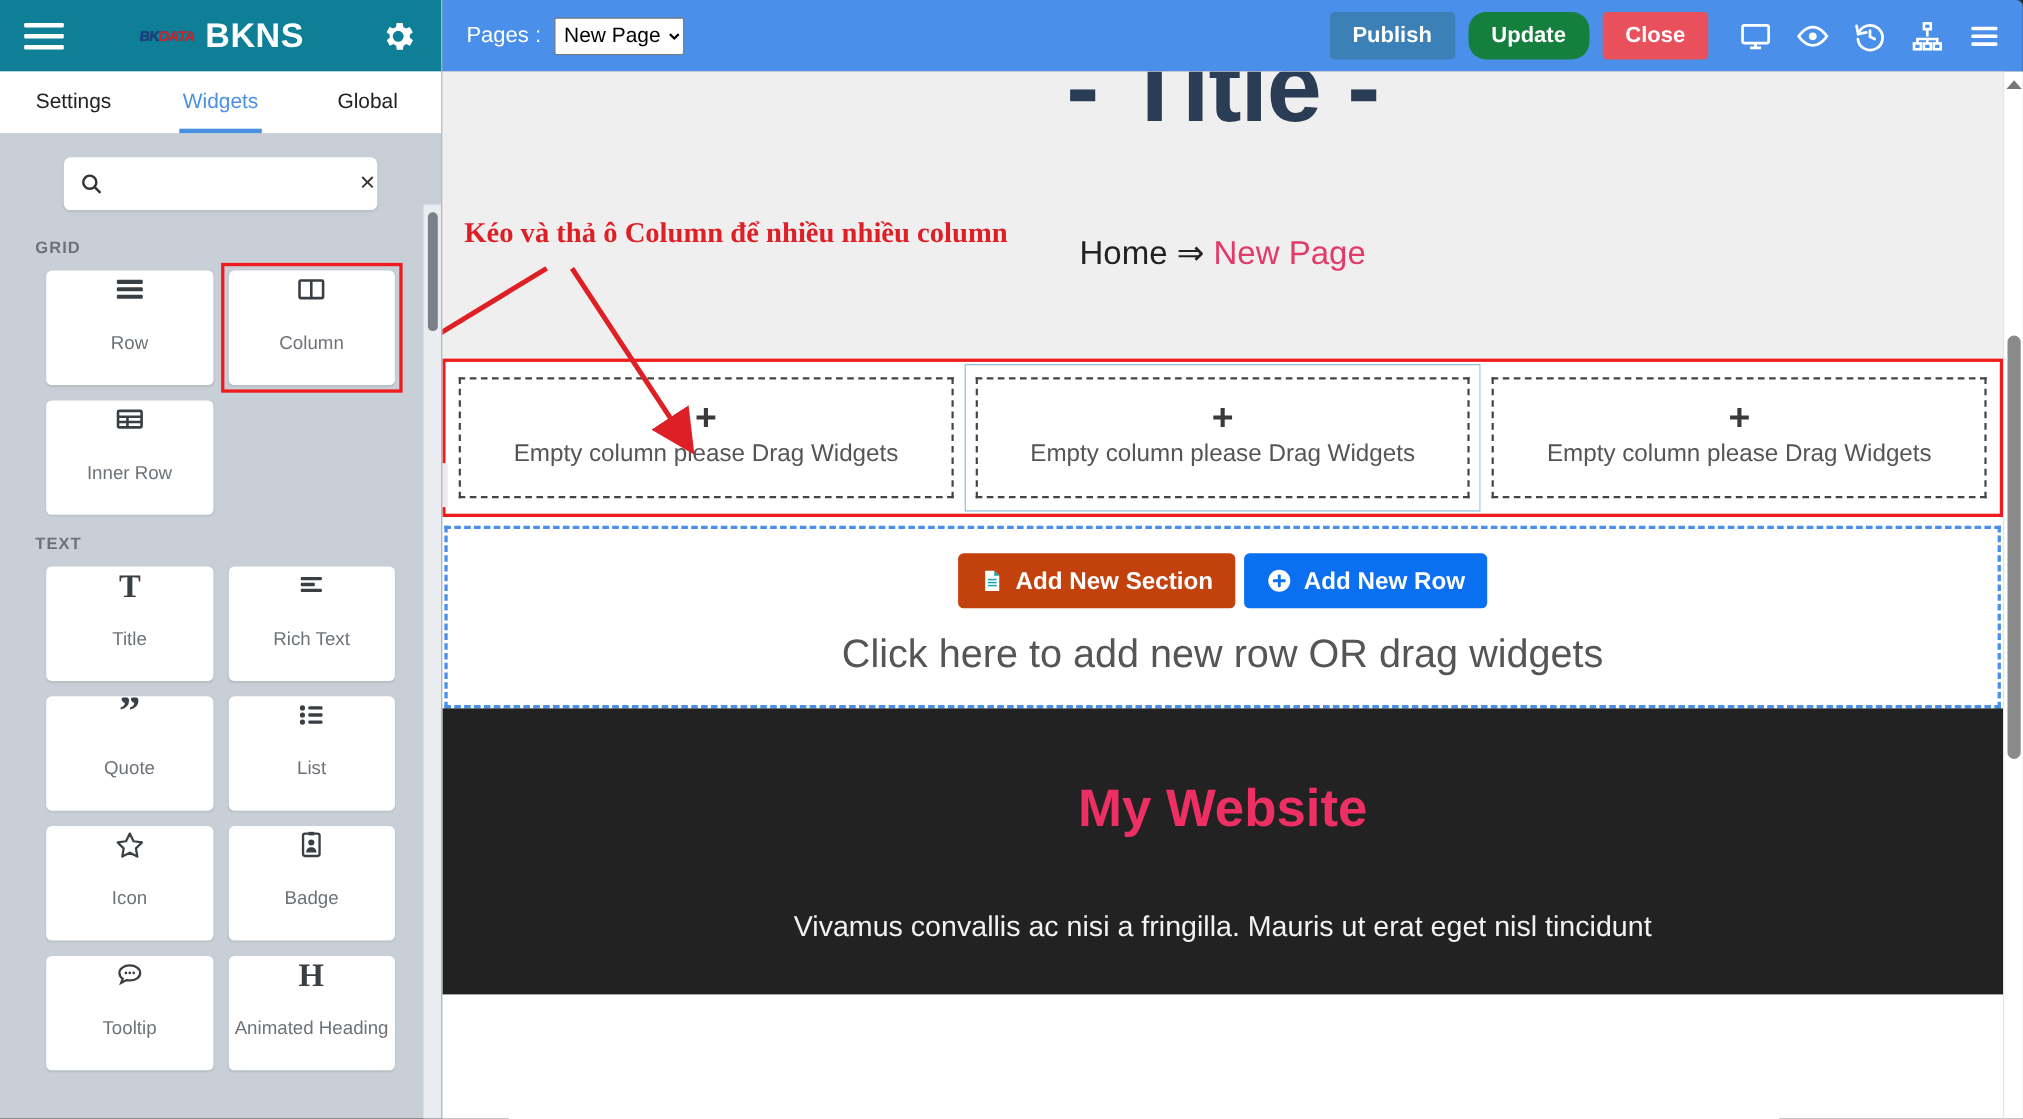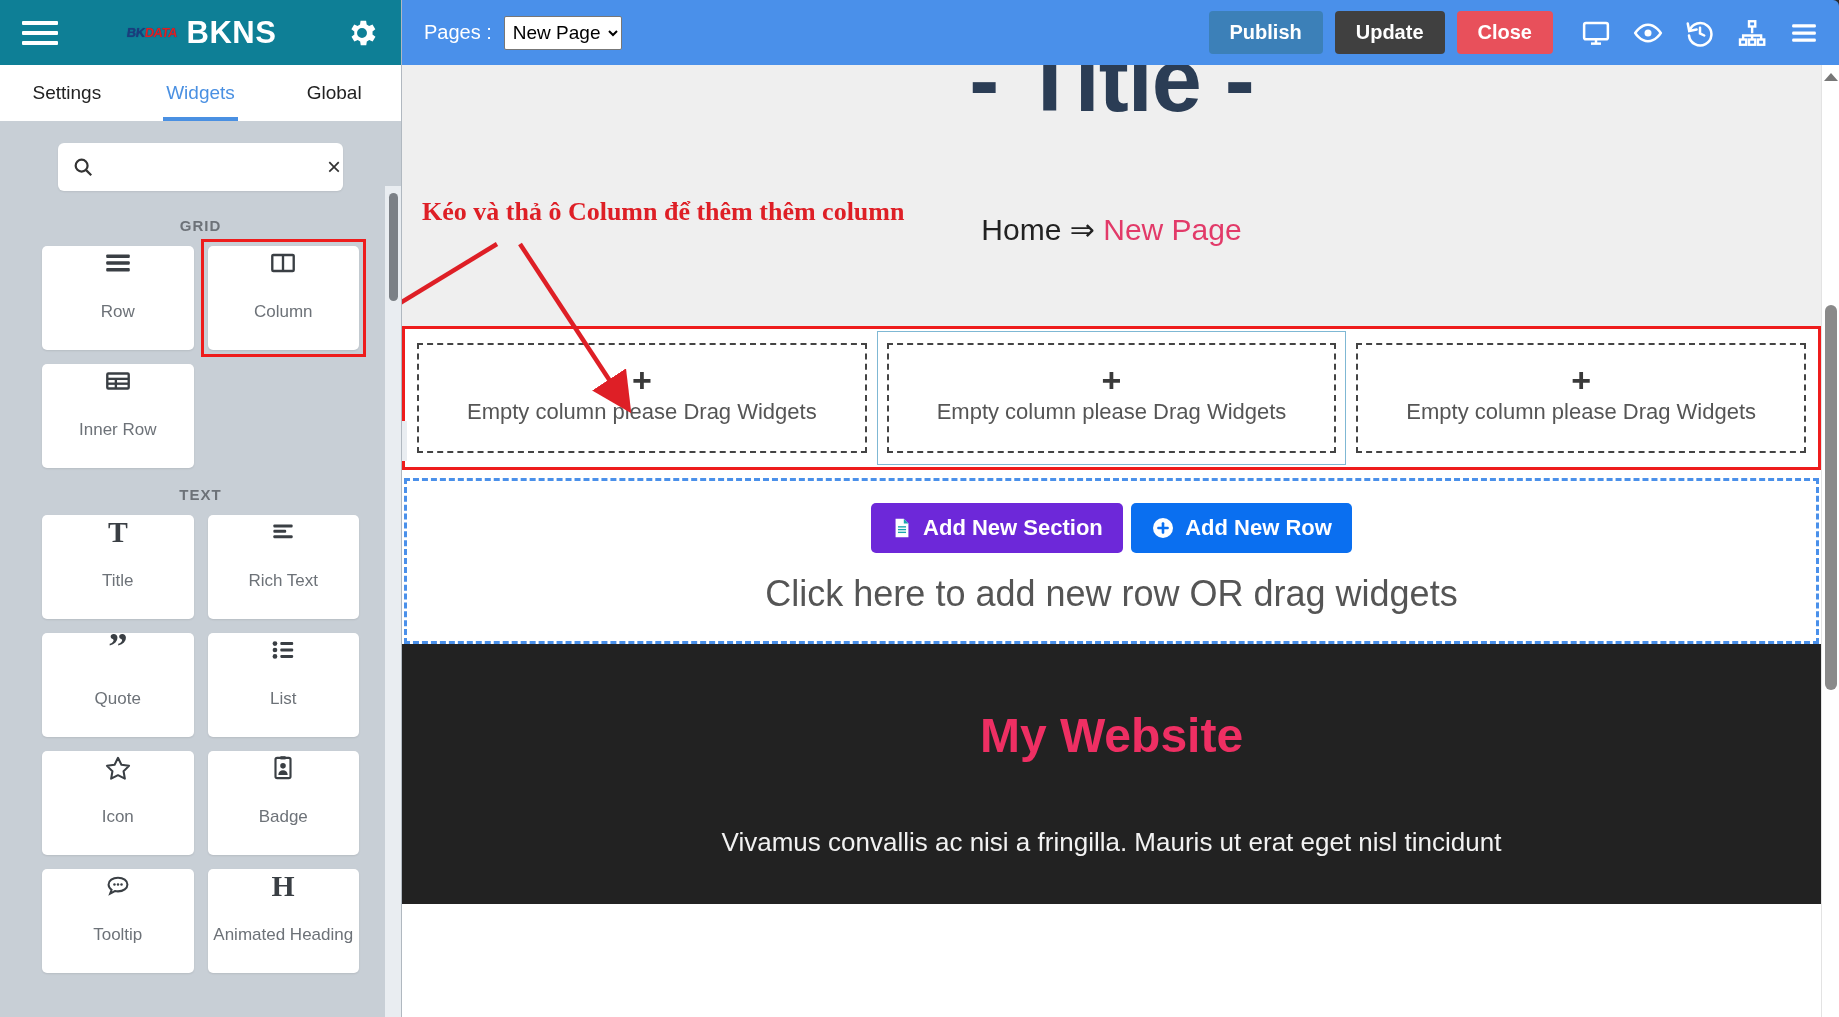--- a/index.html
+++ b/index.html
@@ -61,22 +61,22 @@
     box-shadow: 0 1px 2px rgba(0,0,0,.08);
   }
   #search-box input {
     flex: 1; border: none; outline: none; font-size: 17px;
     font-family: "Liberation Sans", sans-serif; color: #333; padding-left: 10px;
   }
   .search-icon { width: 22px; height: 22px; color: #333; flex-shrink: 0; }
   .clear-x { font-size: 24px; color: #333; cursor: pointer; line-height: 1; padding: 0 2px; }
 
   .group-label {
-    text-align: center; font-size: 15px; font-weight: bold;
-    color: #6d7278; letter-spacing: 1px; margin: 18px 0 12px 0;
+    text-align: left; font-size: 15px; font-weight: bold;
+    color: #6d7278; letter-spacing: 1px; margin: 18px 0 12px 0; padding-left: 32px;
   }
   .widget-grid {
     display: grid; grid-template-columns: 1fr 1fr;
     gap: 14px; padding: 0 42px;
   }
   .w-cell { position: relative; }
   .w-cell.highlight { border: 3px solid #ee1c1c; padding: 4px; margin: -7px; }
   .widget-card {
     background: #fff; border-radius: 5px; height: 104px;
     display: flex; flex-direction: column; align-items: center; justify-content: flex-start;
@@ -108,21 +108,21 @@
     height: 34px; padding: 2px 4px; border: 1px solid #777; background: #fff;
     border-radius: 2px;
   }
   #topbar-spacer { flex: 1; }
   .tbtn {
     border: none; border-radius: 4px; color: #fff; font-weight: bold;
     font-size: 20px; padding: 10px 21px; cursor: pointer;
     font-family: "Liberation Sans", sans-serif;
   }
   .tbtn.publish { background: #3c80b8; }
-  .tbtn.update  { background: #404040; }
+  .tbtn.update  { background: #15803d; border-radius: 16px; }
   .tbtn.close   { background: #e8505b; }
   .ticon {
     width: 34px; height: 34px; color: #fff; cursor: pointer;
     display: flex; align-items: center; justify-content: center;
   }
   #topbar-icons { display: flex; gap: 18px; align-items: center; margin-left: 14px; }
 
   #canvas-wrap { flex: 1; position: relative; background: #fff; overflow: hidden; }
   #canvas { position: absolute; inset: 0 18px 0 0; background: #fff; overflow: hidden; }
 
@@ -174,21 +174,21 @@
   #addzone {
     margin: 8px 2px 0 2px; border: 3px dashed #4a90ea; background: #fff;
     padding: 22px 0 26px 0; text-align: center;
   }
   .addbtn {
     border: none; border-radius: 5px; color: #fff; font-weight: bold;
     font-size: 22px; padding: 12px 20px; cursor: pointer; margin: 0 2px;
     display: inline-flex; align-items: center; gap: 10px;
     font-family: "Liberation Sans", sans-serif; vertical-align: middle;
   }
-  .addbtn.section { background: #6d28d9; }
+  .addbtn.section { background: #c2410c; }
   .addbtn.row { background: #0a6ff0; }
   .addbtn svg { display: block; }
   #addzone-hint { font-size: 36px; color: #555; margin-top: 20px; }
 
   #dark-section {
     background: #222222; padding: 64px 0 0 0; text-align: center; min-height: 260px;
   }
   #dark-title { color: #ee2f63; font-size: 48px; font-weight: bold; }
   #dark-sub { color: #f2f2f2; font-size: 26px; margin-top: 64px; padding: 0 40px; }
 
@@ -450,21 +450,21 @@
       <div id="canvas">
 
         <div id="hero">
           <div id="hero-title">- Title -</div>
           <div id="breadcrumb">
             <span>Home</span>
             <span>⇒</span>
             <span class="cur">New Page</span>
           </div>
 
-          <div id="annot">Kéo và thả ô Column để thêm thêm column</div>
+          <div id="annot">Kéo và thả ô Column để nhiều nhiều column</div>
           <svg id="annot-svg" viewBox="0 0 320 230">
             <defs>
               <marker id="ah" markerWidth="9" markerHeight="9" refX="2" refY="4.5" orient="auto">
                 <polygon points="0,0 9,4.5 0,9" fill="#de1f26"></polygon>
               </marker>
             </defs>
             <line x1="95" y1="25" x2="-20" y2="95" stroke="#de1f26" stroke-width="4.5" marker-end="url(#ah)"></line>
             <line x1="118" y1="25" x2="212" y2="168" stroke="#de1f26" stroke-width="4.5" marker-end="url(#ah)"></line>
           </svg>
         </div>

